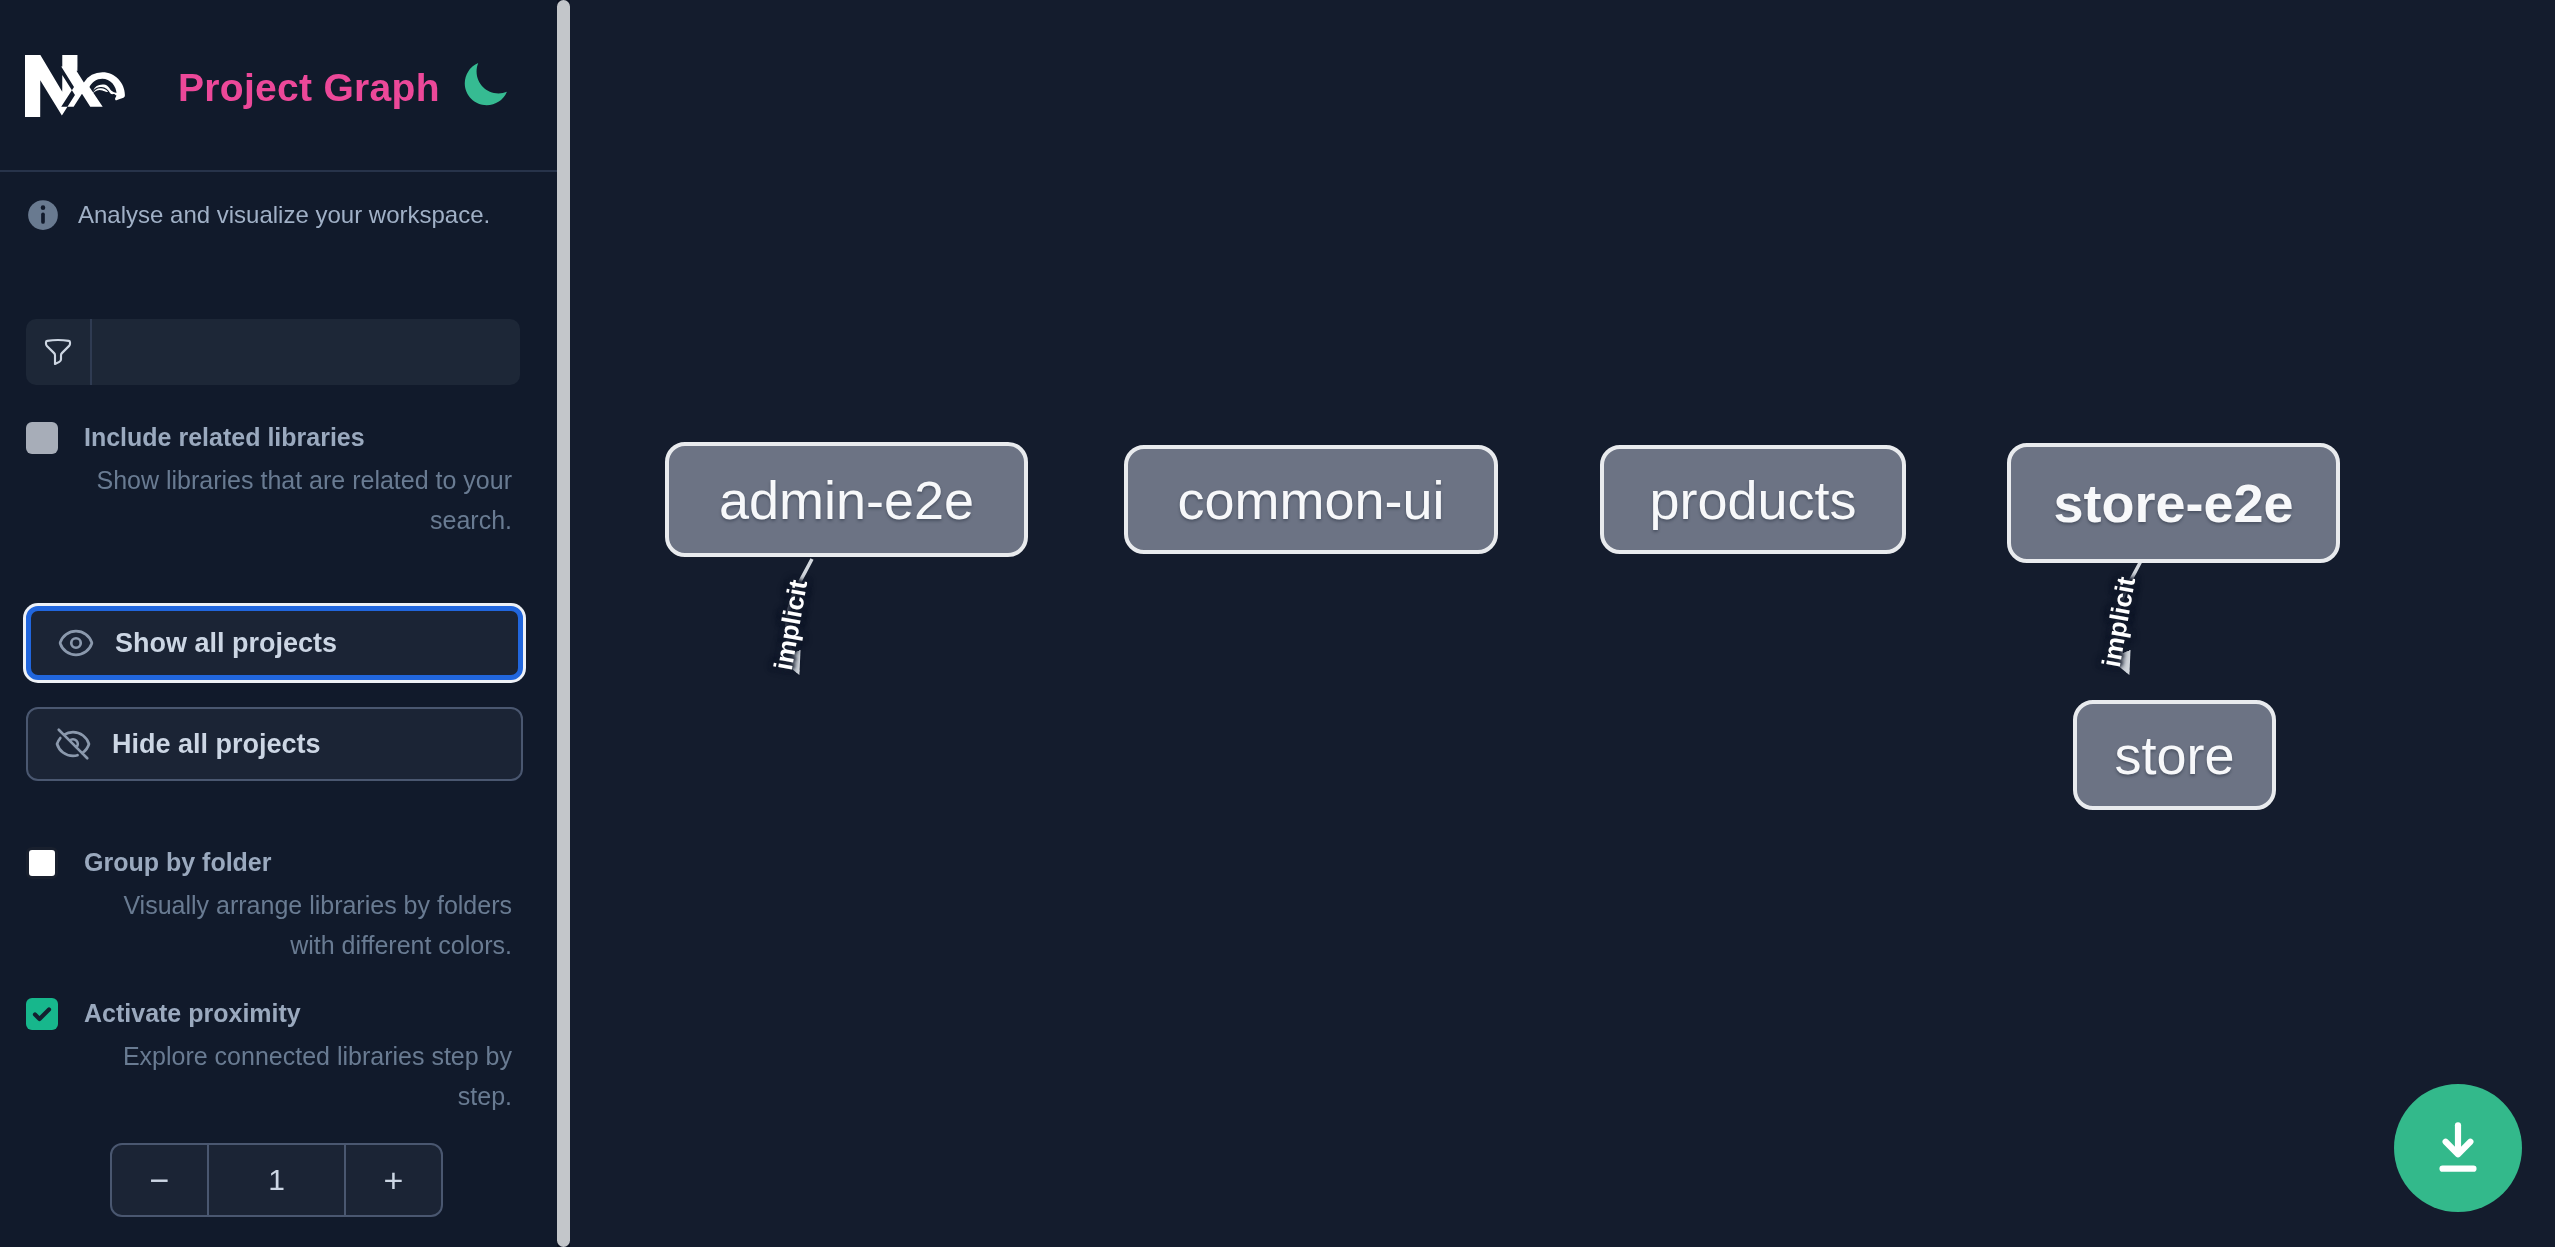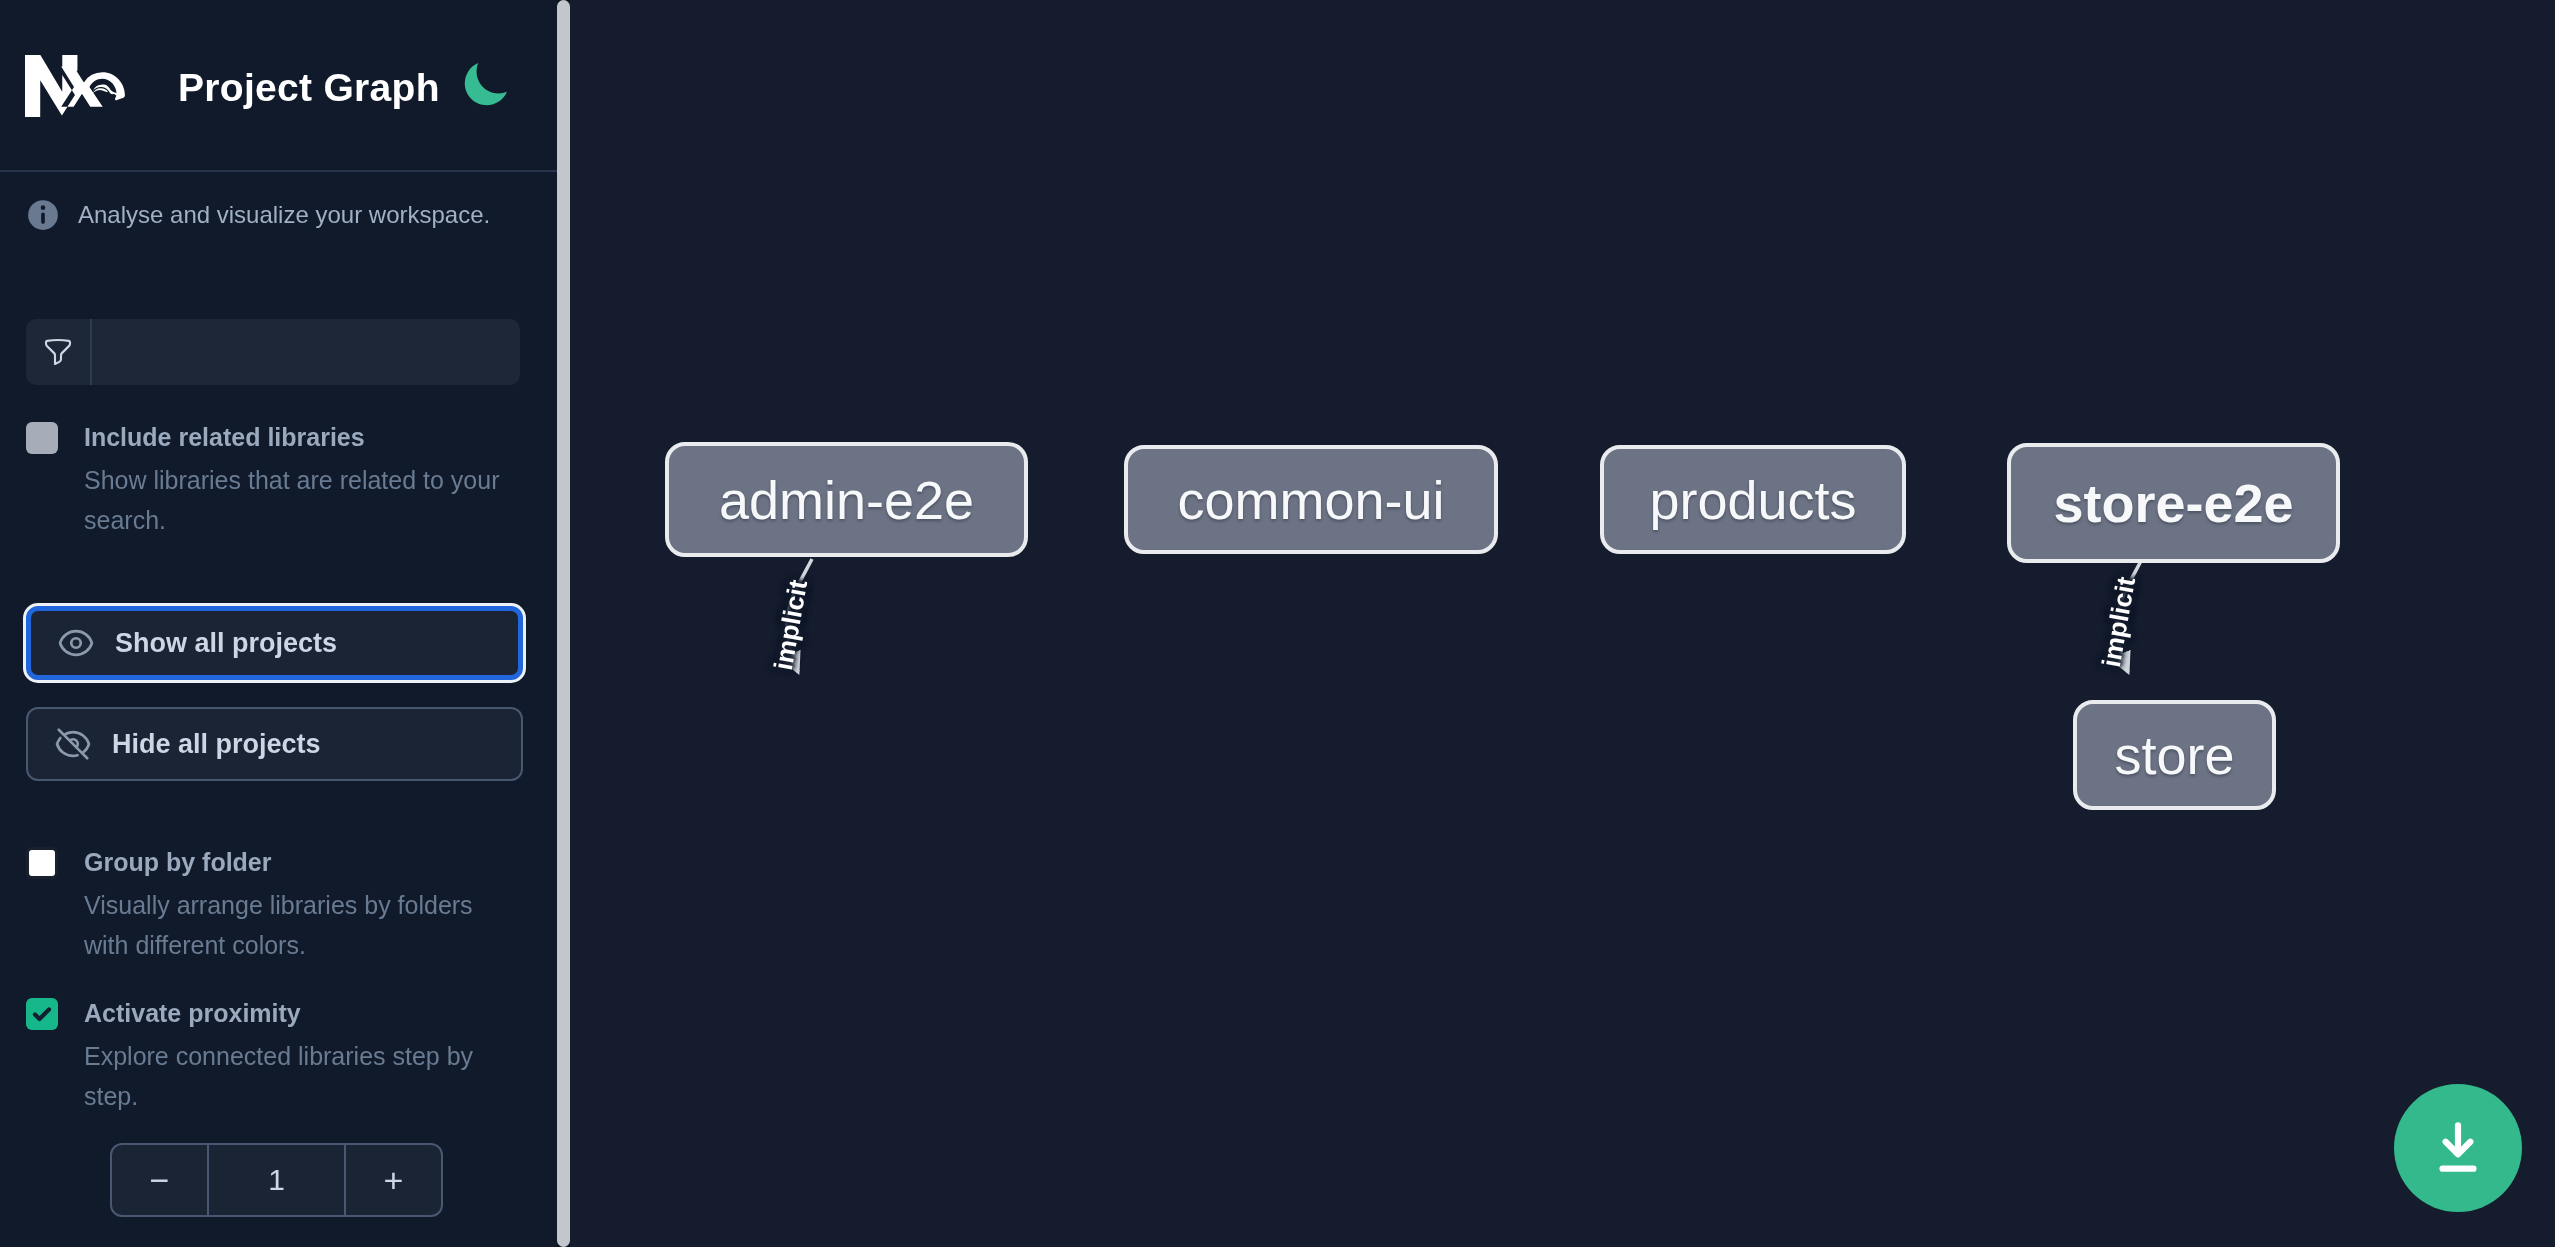--- a/index.html
+++ b/index.html
@@ -9,21 +9,21 @@
 
   
   .sidebar { position:absolute; left:0; top:0; width:557px; height:100%; background:#111a2b; }
   .scrollbar { position:absolute; left:557px; top:0; width:13px; height:100%;
                background:#c3c6ca; border-radius:7px; }
 
   .header { position:absolute; left:0; top:0; width:557px; height:172px;
             border-bottom:2px solid #27334a; }
   .logo { position:absolute; left:22px; top:36px; width:106px; height:100px; }
   .app-title { position:absolute; left:178px; top:66px; font-size:39px; font-weight:700;
-               color:#ffffff; letter-spacing:.3px; white-space:nowrap; }
+               color:#ec4899; letter-spacing:.3px; white-space:nowrap; }
   .moon-btn { position:absolute; left:458px; top:58px; width:54px; height:54px;
               background:none; border:none; cursor:pointer; }
 
   .intro { position:absolute; left:26px; top:198px; width:505px; display:flex;
            align-items:center; gap:18px; }
   .info-ic { width:34px; height:34px; flex:0 0 34px; }
   .intro-text { font-size:24px; font-weight:500; color:#a0b0c6; white-space:nowrap; }
 
   .search { position:absolute; left:26px; top:319px; width:494px; height:66px;
             background:#1d2737; border-radius:10px; display:flex; align-items:stretch; }
@@ -39,21 +39,21 @@
   .opt-group    { top:845px; }
   .opt-prox     { top:996px; }
   .cbox { width:32px; height:32px; border-radius:6px; margin-top:2px; flex:0 0 32px;
           display:flex; align-items:center; justify-content:center; cursor:pointer; }
   .cbox.gray    { background:#a7adb8; }
   .cbox.white   { background:#ffffff; border:3px solid #19202e; }
   .cbox.checked { background:#17b78c; }
   .cbox svg { width:24px; height:24px; }
   .opt-text { margin-left:26px; width:428px; }
   .opt-label { font-size:25px; font-weight:700; color:#9aa9be; line-height:34px; }
-  .opt-desc  { font-size:25px; font-weight:400; color:#697b92; line-height:40px; margin-top:6px; }
+  .opt-desc  { font-size:25px; font-weight:400; color:#697b92; line-height:40px; margin-top:6px;text-align:right; }
 
   .btn { position:absolute; left:26px; width:497px; height:74px; border-radius:12px;
          background:#1b2435; display:flex; align-items:center; gap:20px; padding-left:26px;
          color:#ccd6e4; font-size:27px; font-weight:700; cursor:pointer;
          font-family:"Liberation Sans",sans-serif; }
   .btn svg { width:38px; height:38px; }
   .btn-show { top:606px; border:5px solid #2166dd; box-shadow:0 0 0 3px #eef1f6; }
   .btn-hide { top:707px; border:2px solid #4a5770; }
 
   .stepper { position:absolute; left:110px; top:1143px; width:333px; height:74px;

